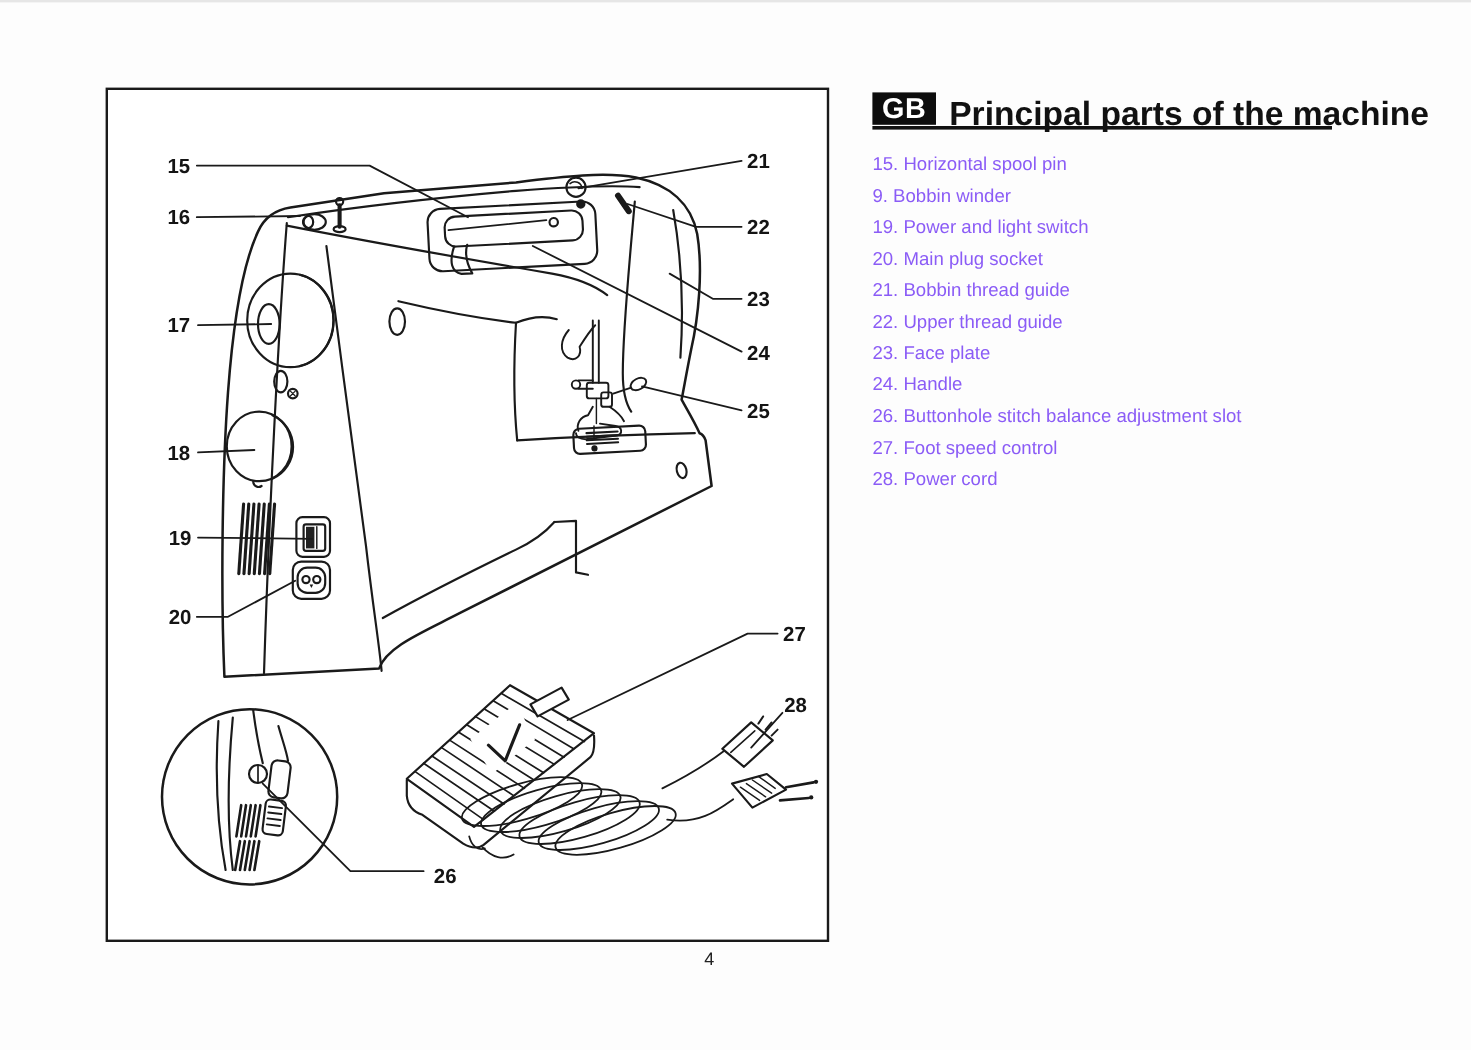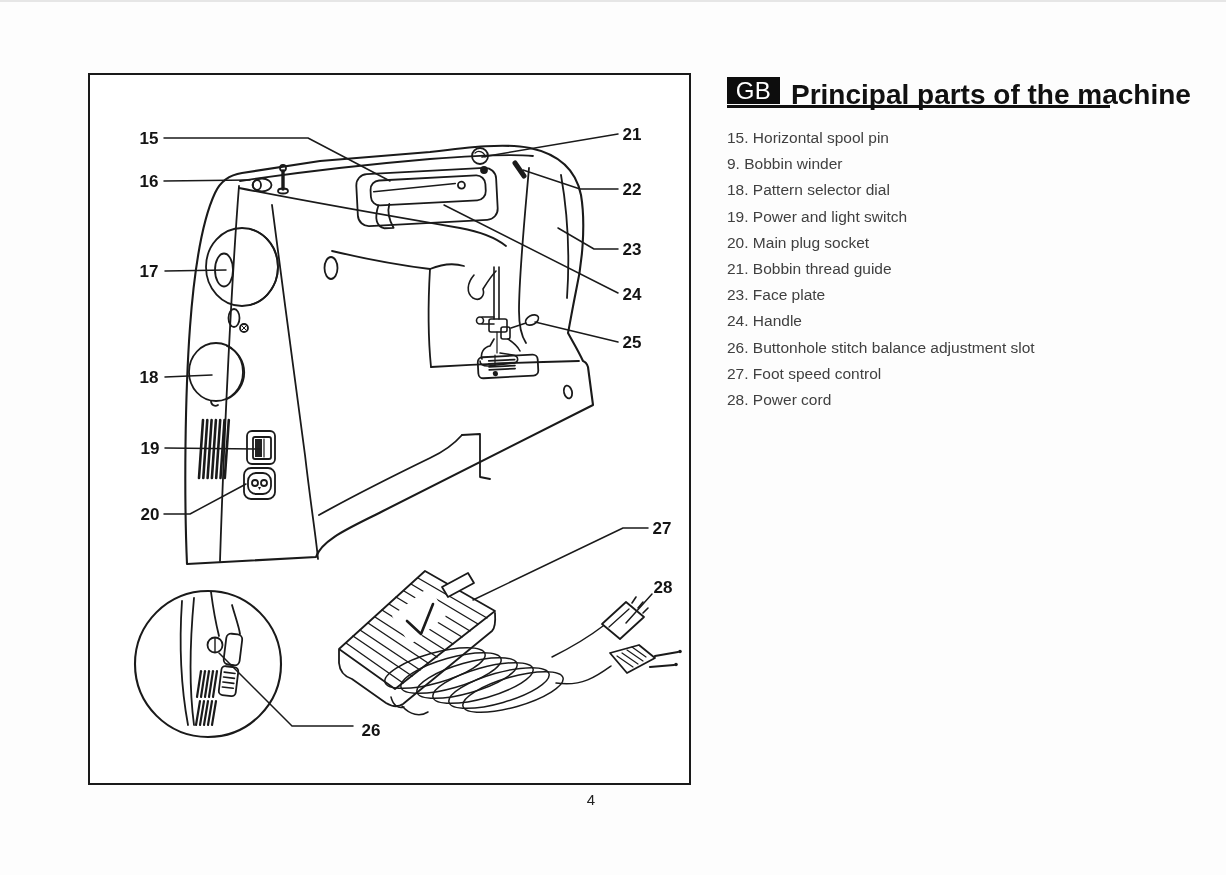--- a/index.html
+++ b/index.html
@@ -13,30 +13,30 @@
     border:2.5px solid #1a1a1a;background:#fff;text-align:center;
   }
   .frame svg{display:block;width:100%;height:100%;}
   .page-num{
     position:absolute;left:559px;top:791px;width:64px;text-align:center;
     font-size:15px;color:#222;
   }
   .gb-badge{
     position:absolute;left:727px;top:77px;width:53px;height:27px;
     background:#0d0d0d;color:#fff;display:flex;align-items:center;justify-content:center;
-    font-weight:normal;font-size:24px;letter-spacing:.5px;
+    font-weight:bold;font-size:24px;letter-spacing:.5px;
   }
   .doc-title{
     position:absolute;left:791px;top:79px;width:330px;
     font-weight:bold;font-size:28px;color:#111;white-space:nowrap;
   }
   .title-rule{position:absolute;left:727px;top:105px;width:383px;height:3px;background:#111;}
   .parts-list{
     position:absolute;left:727px;top:125px;margin:0;padding:0;list-style:none;
-    font-size:15.5px;line-height:26.2px;color:#404040;white-space:nowrap;
+    font-size:15.5px;line-height:26.2px;color:#8b5cf6;white-space:nowrap;
   }
   .callout{font:bold 17px "Liberation Sans",sans-serif;fill:#141414;}
 </style>
 </head>
 <body>
 
 <div class="top-scan-line"></div>
 
 <div class="frame">
   <svg viewBox="0 0 599 708">
@@ -283,22 +283,22 @@
 
 <div class="page-num">4</div>
 
 <div class="gb-badge">GB</div>
 <div class="doc-title">Principal parts of the machine</div>
 <div class="title-rule"></div>
 
 <ul class="parts-list">
   <li>15. Horizontal spool pin</li>
   <li>9. Bobbin winder</li>
-  <li>18. Pattern selector dial</li>
   <li>19. Power and light switch</li>
   <li>20. Main plug socket</li>
   <li>21. Bobbin thread guide</li>
+  <li>22. Upper thread guide</li>
   <li>23. Face plate</li>
   <li>24. Handle</li>
   <li>26. Buttonhole stitch balance adjustment slot</li>
   <li>27. Foot speed control</li>
   <li>28. Power cord</li>
 </ul>
 
 </body></html>

